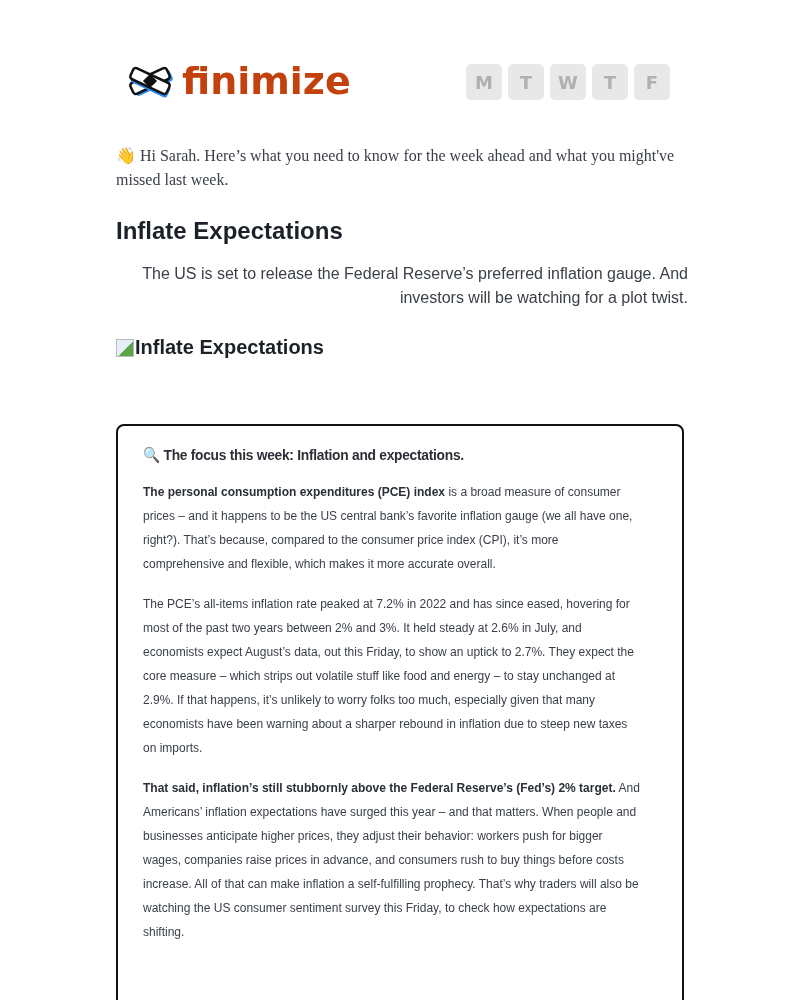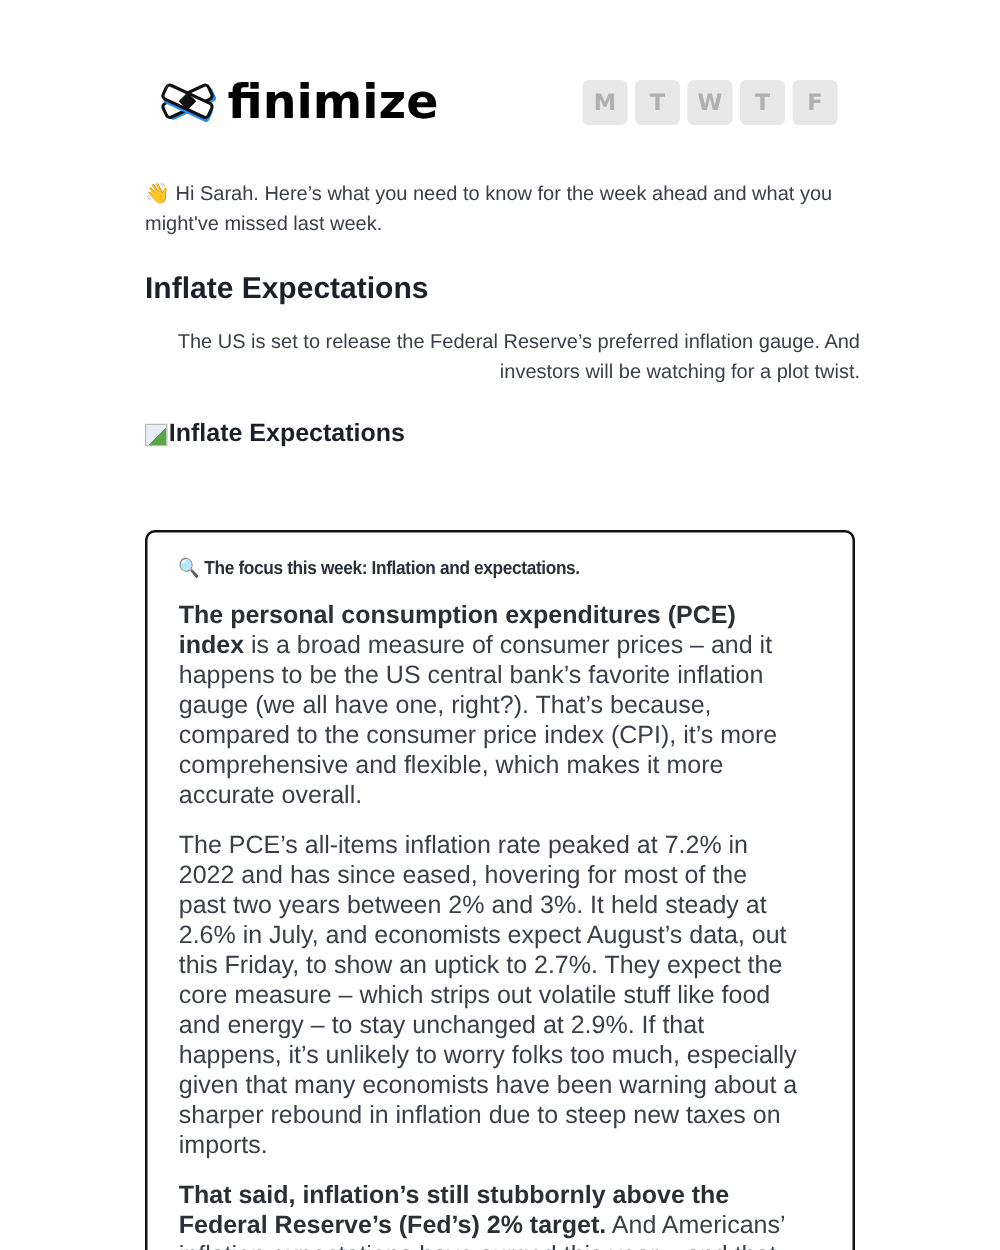--- a/index.html
+++ b/index.html
@@ -3,43 +3,43 @@
 <meta charset="utf-8">
 <style>
   html, body { margin: 0; padding: 0; background: #ffffff; }
   body { width: 800px; height: 1000px; overflow: hidden; position: relative;
          font-family: "Liberation Sans", sans-serif; color: #2b2f36; }
   .container { position: absolute; left: 116px; top: 0; width: 572px; }
   .header { position: relative; height: 140px; }
   .logo { position: absolute; left: 10px; top: 62px; display: flex; align-items: center; }
   .logo-mark { width: 48px; height: 36px; margin-right: 8px; }
   .logo-text { font-family: "DejaVu Sans", sans-serif; font-weight: bold; font-size: 38px;
-               color: #000000; letter-spacing: 0px; line-height: 38px; }
+               color: #c2410c; letter-spacing: 0px; line-height: 38px; }
   .days { position: absolute; left: 350px; top: 64px; display: flex; gap: 6px; }
   .day { width: 36px; height: 36px; border-radius: 5px; background: #e8e8e8;
          color: #b0b0b0; font-weight: bold; font-size: 18px; display: flex;
          align-items: center; justify-content: center; font-family: "DejaVu Sans", sans-serif; }
   .intro { position: absolute; top: 144px; left: 0; width: 572px;
-           font-size: 16px; line-height: 24px; color: #3a3f47; }
+           font-size: 16px; line-height: 24px; color: #3a3f47; font-family: Liberation Serif, serif; }
   .wave { font-size: 16px; }
   h2.title { position: absolute; top: 216px; left: 0; margin: 0;
              font-size: 24px; font-weight: bold; color: #1c2028; line-height: 30px; }
   .summary { position: absolute; top: 262px; left: 0; width: 572px;
              font-size: 16px; line-height: 24px; color: #3a3f47; text-align: right; }
   .broken-img { position: absolute; top: 336px; left: 0; display: flex; align-items: center;
                 font-size: 20px; font-weight: bold; color: #1c2028; }
   .broken-icon { width: 16px; height: 16px; border: 1px solid #bbb; background:
                  linear-gradient(135deg, #e7eef7 55%, #5aa545 55%); margin-right: 1px; }
   .focus-box { position: absolute; top: 424px; left: 0; width: 568px; height: 620px;
                border: 2px solid #111; border-radius: 8px; box-sizing: border-box;
                padding: 18px 25px; }
   .focus-head { font-family: "Liberation Sans", sans-serif; font-weight: bold; font-size: 15px;
                 color: #2b2f36; line-height: 22px; margin-bottom: 14px; letter-spacing: -0.3px;
                 transform: scaleX(0.92); transform-origin: left; white-space: nowrap; }
-  .para { font-size: 20px; line-height: 24px; color: #3a3f47; margin: 0 16px 16px 0; }
+  .para { font-size: 12px; line-height: 24px; color: #3a3f47; margin: 0 16px 16px 0; }
   .para b { color: #2b2f36; }
 </style>
 </head>
 <body>
 
 <div class="container">
   <div class="header">
     <div class="logo">
       <svg class="logo-mark" viewBox="0 0 48 36">
         <g transform="translate(24,18)">

